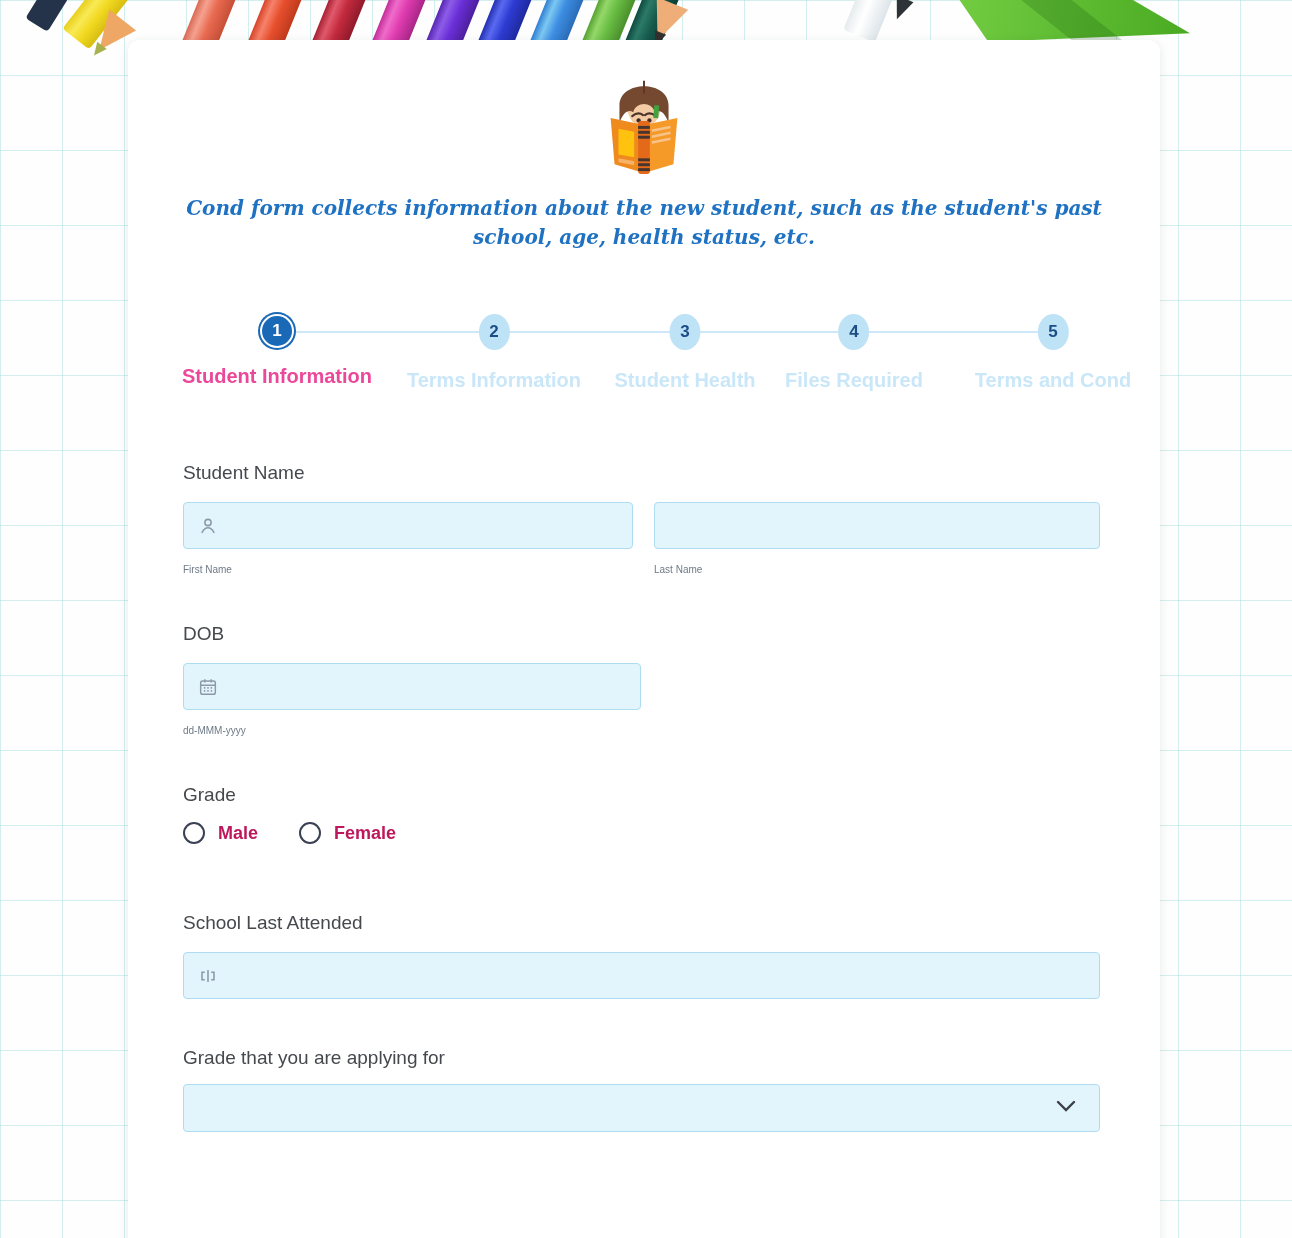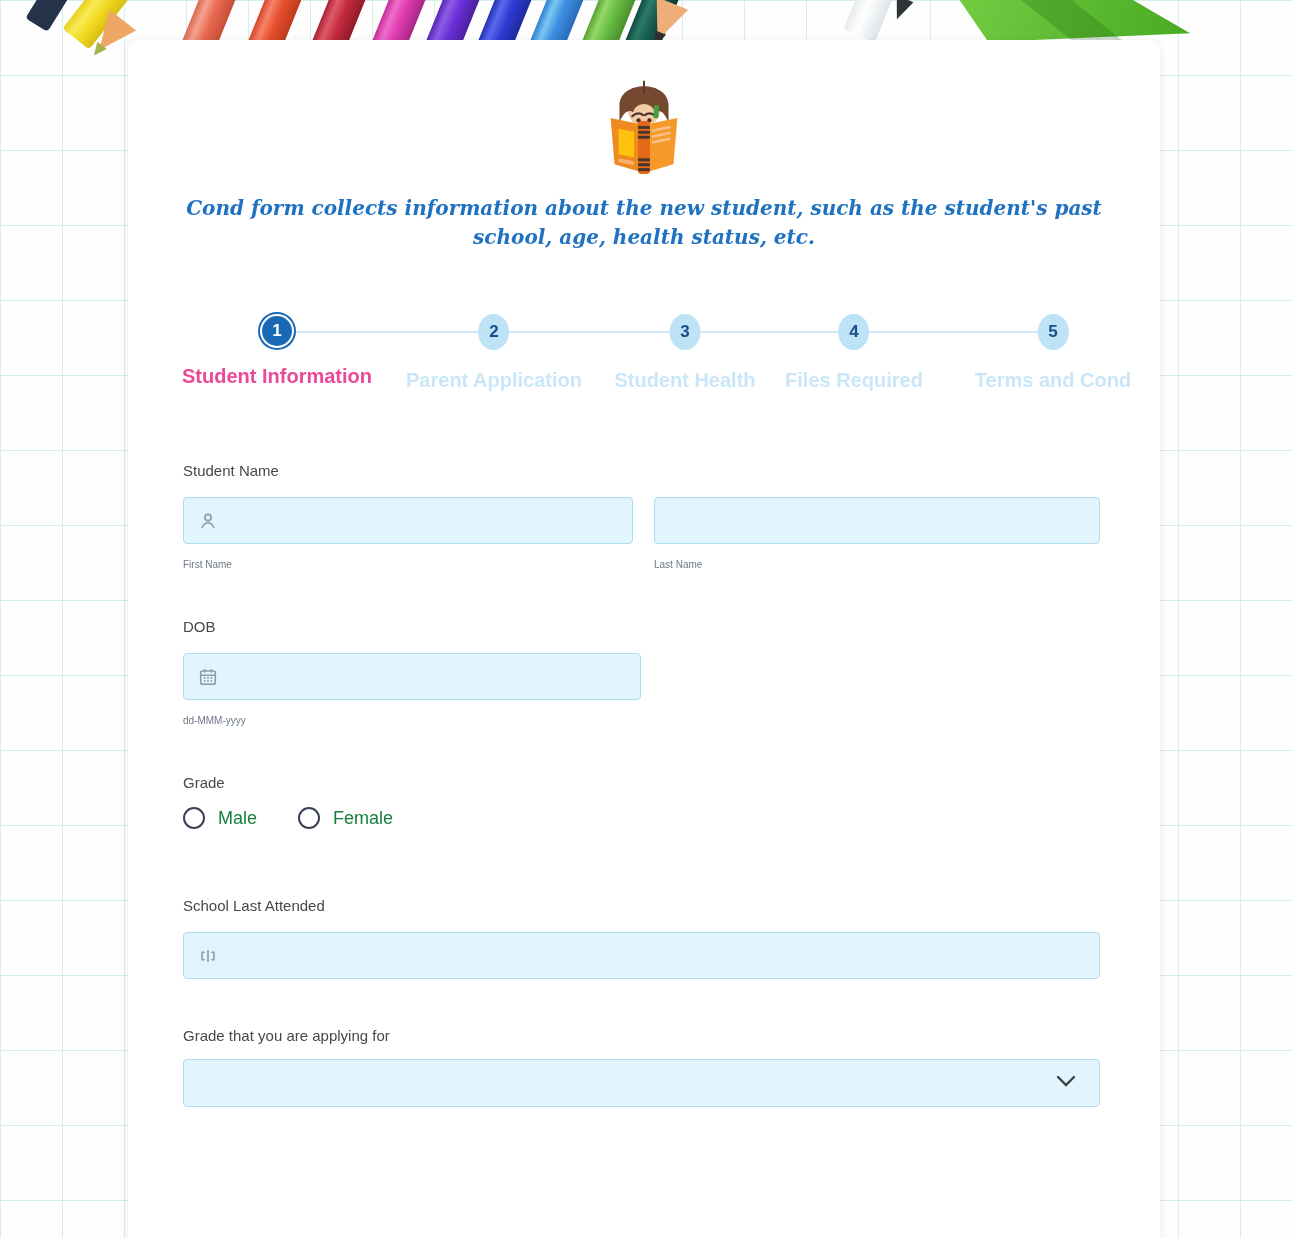--- a/index.html
+++ b/index.html
@@ -59,39 +59,39 @@
   .circle{display:flex;align-items:center;justify-content:center;
     font-size:17px;font-weight:700;position:relative;z-index:1;}
   .circle.active{width:30px;height:30px;border-radius:50%;background:#1a69b7;color:#fff;
     box-shadow:0 0 0 2px #fff,0 0 0 4px #1a69b7;margin-top:2px;}
   .circle.inactive{width:31px;height:36px;border-radius:50%;background:#bee2f6;color:#1b4d86;}
   .step-label{margin-top:19px;font-size:20px;font-weight:700;}
   .step-label.active{color:#ec4899;}
   .step-label.inactive{color:#c9e7f8;}
   
   .form-area{padding:0 60px 0 55px;}
-  .q-label{font-size:15px;font-weight:500;color:#45494e;}
+  .q-label{font-size:19px;font-weight:500;color:#45494e;}
   .sub-label{font-size:10px;color:#6e7a87;margin-top:15px;}
   .input-box{height:47px;background:#e3f5fc;border:1px solid #aeddf2;border-radius:4px;
     display:flex;align-items:center;padding-left:13px;box-sizing:border-box;}
   .input-box input{flex:1;border:none;background:transparent;outline:none;height:100%;
     font-size:17px;color:#2c3345;font-family:"Liberation Sans",sans-serif;padding:0 10px;}
   .icon-slot{display:flex;align-items:center;}
   .name-row{display:flex;gap:21px;margin-top:18px;}
   .col-first{width:450px;}
   .col-last{flex:1;}
   .mt-sec{margin-top:48px;}
   .mt-sec-lg{margin-top:68px;}
   .dob-box{width:458px;margin-top:18px;}
   .school-box{margin-top:18px;}
   .radio-row{display:flex;align-items:center;margin-top:16px;gap:41px;}
   .radio-opt{display:flex;align-items:center;gap:13px;cursor:pointer;}
   .radio-circle{width:22px;height:22px;border-radius:50%;border:2px solid #3a4154;
     background:#fff;box-sizing:border-box;}
-  .radio-text{font-size:18px;font-weight:400;color:#15803d;}
+  .radio-text{font-size:18px;font-weight:700;color:#be185d;}
   .select-box{margin-top:15px;height:48px;background:#e3f5fc;border:1px solid #aeddf2;
     border-radius:4px;display:flex;align-items:center;justify-content:flex-end;
     padding-right:22px;box-sizing:border-box;cursor:pointer;}
 </style>
 </head>
 <body>
 
 <div class="banner">
   <div class="pencil p-sliver"></div>
   <div class="pencil p-yellow"></div>
@@ -144,21 +144,21 @@
   <p class="page-subtitle">Cond form collects information about the new student, such as the student's past school, age, health status, etc.</p>
 
   <div class="stepper">
     <div class="connector"></div>
     <div class="step step1">
       <div class="circle active">1</div>
       <div class="step-label active">Student Information</div>
     </div>
     <div class="step step2">
       <div class="circle inactive">2</div>
-      <div class="step-label inactive">Parent Application</div>
+      <div class="step-label inactive">Terms Information</div>
     </div>
     <div class="step step3">
       <div class="circle inactive">3</div>
       <div class="step-label inactive">Student Health</div>
     </div>
     <div class="step step4">
       <div class="circle inactive">4</div>
       <div class="step-label inactive">Files Required</div>
     </div>
     <div class="step step5">

